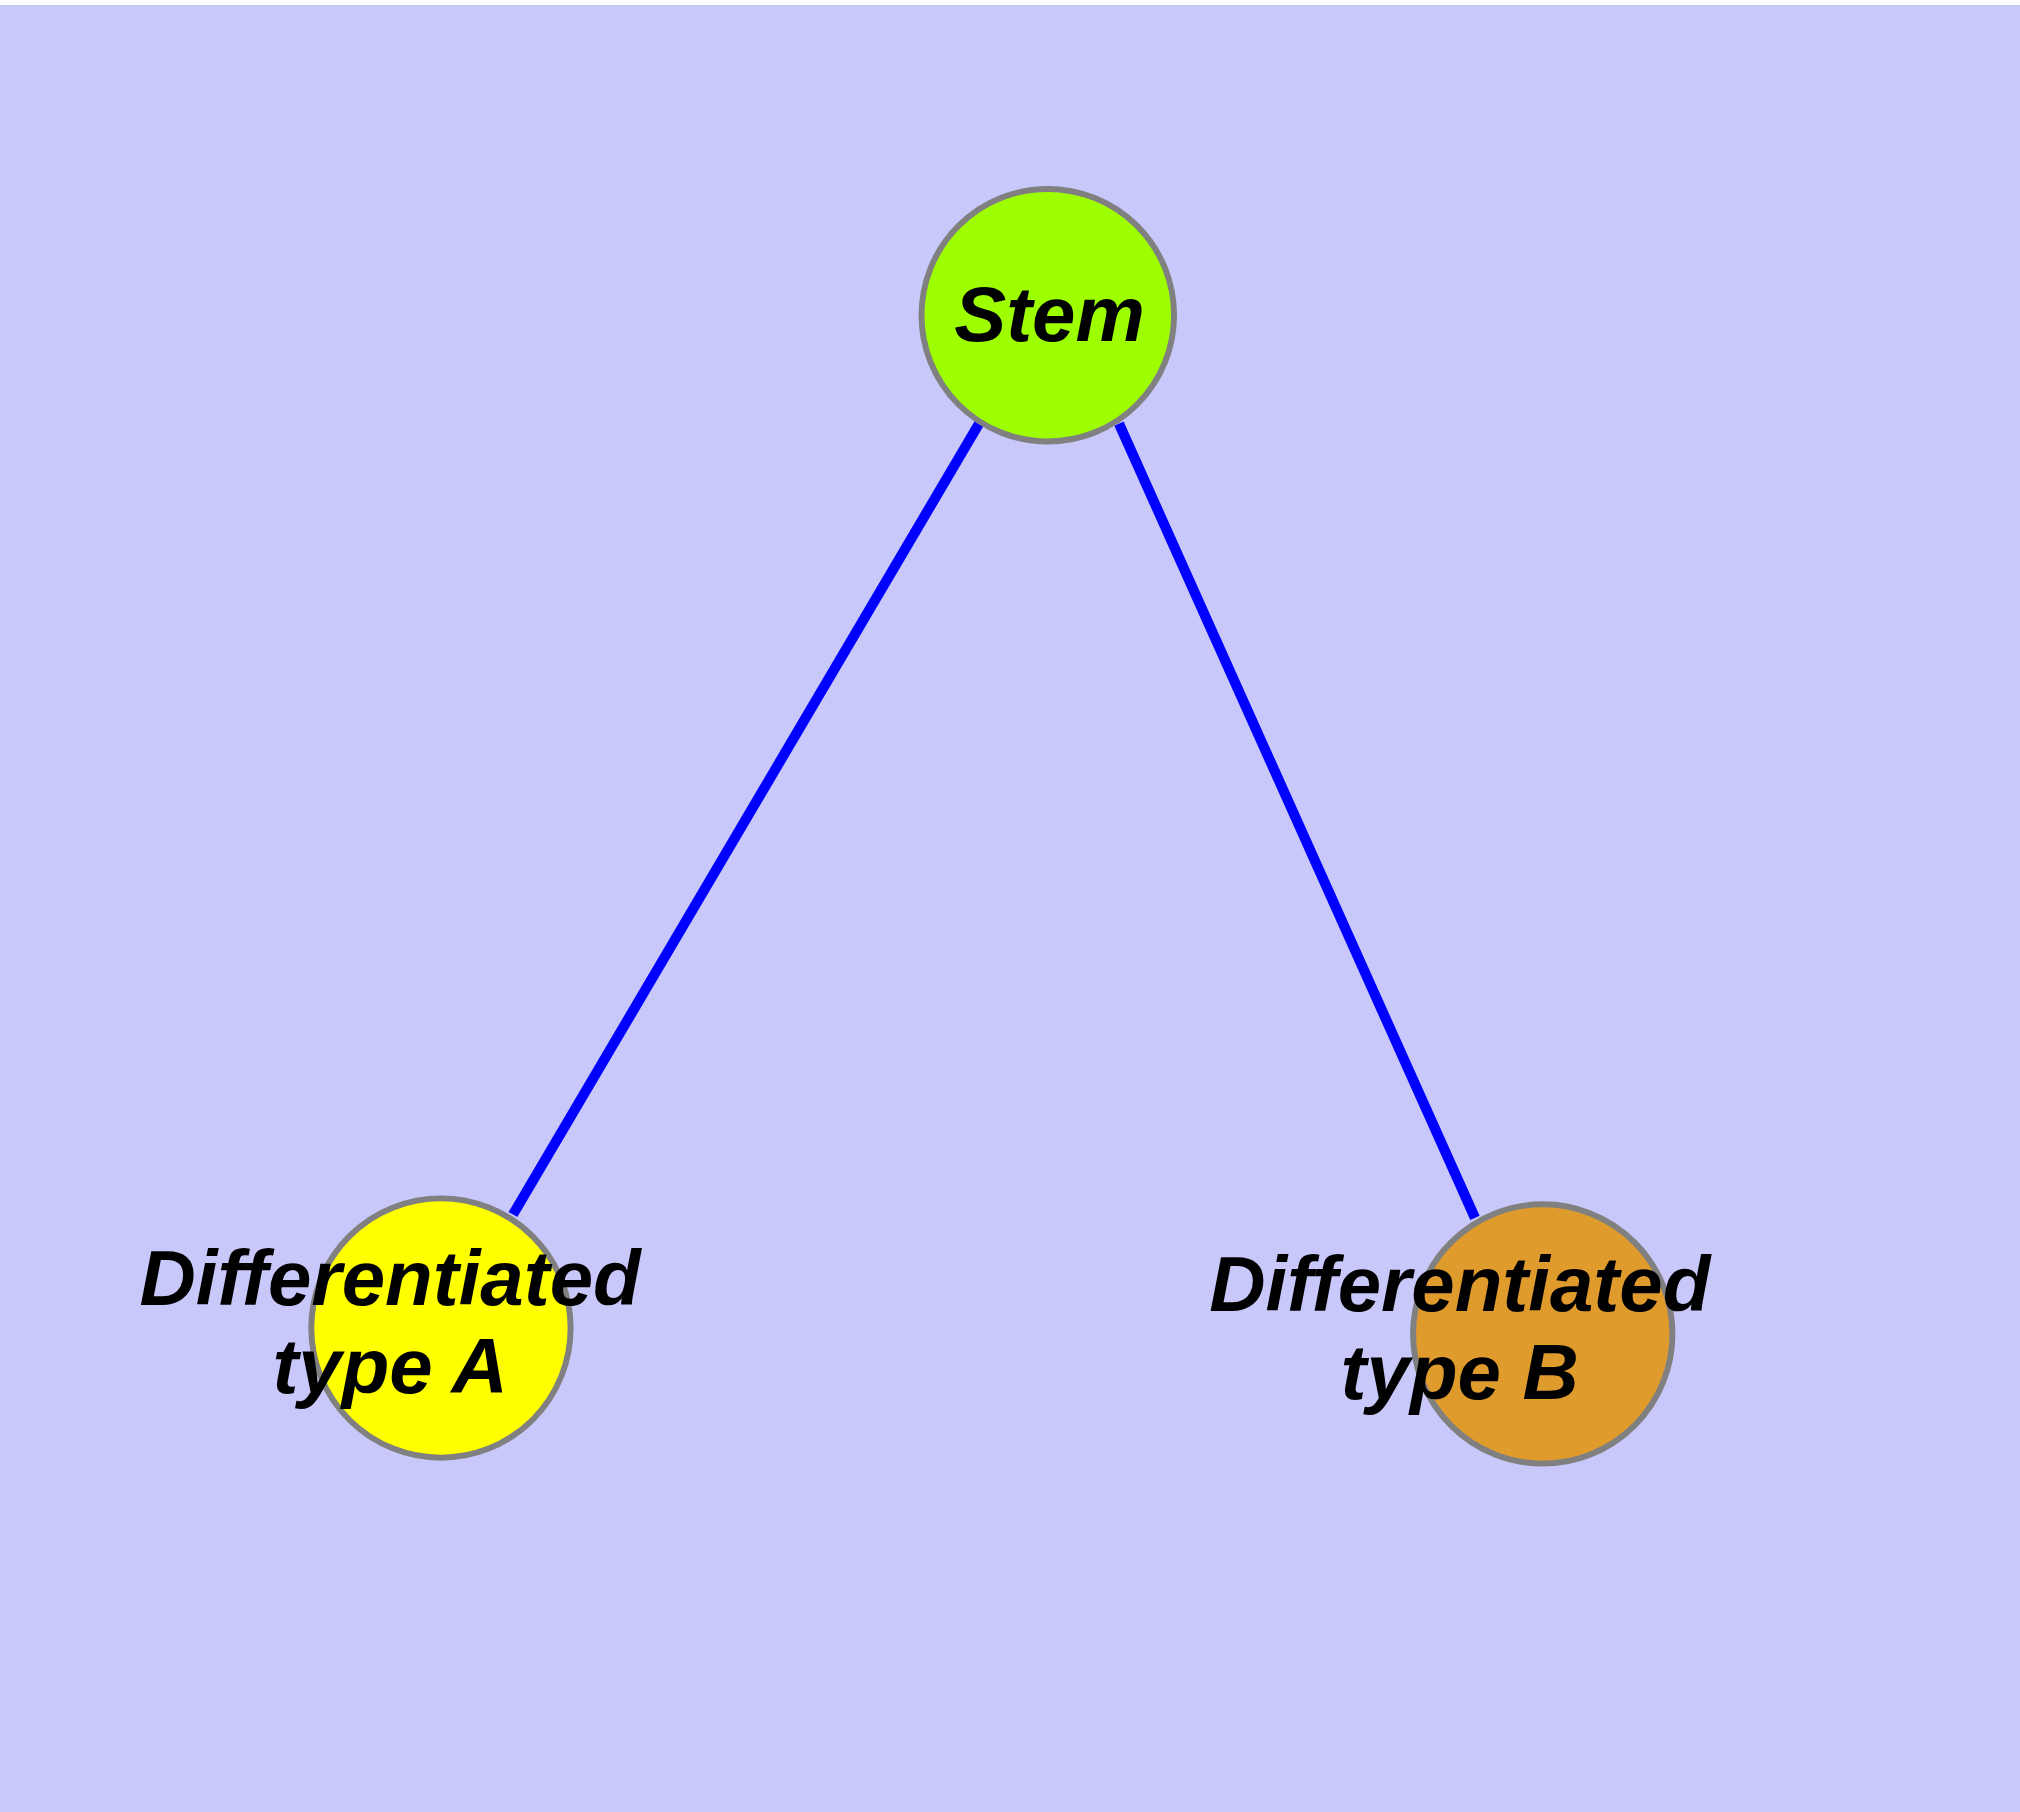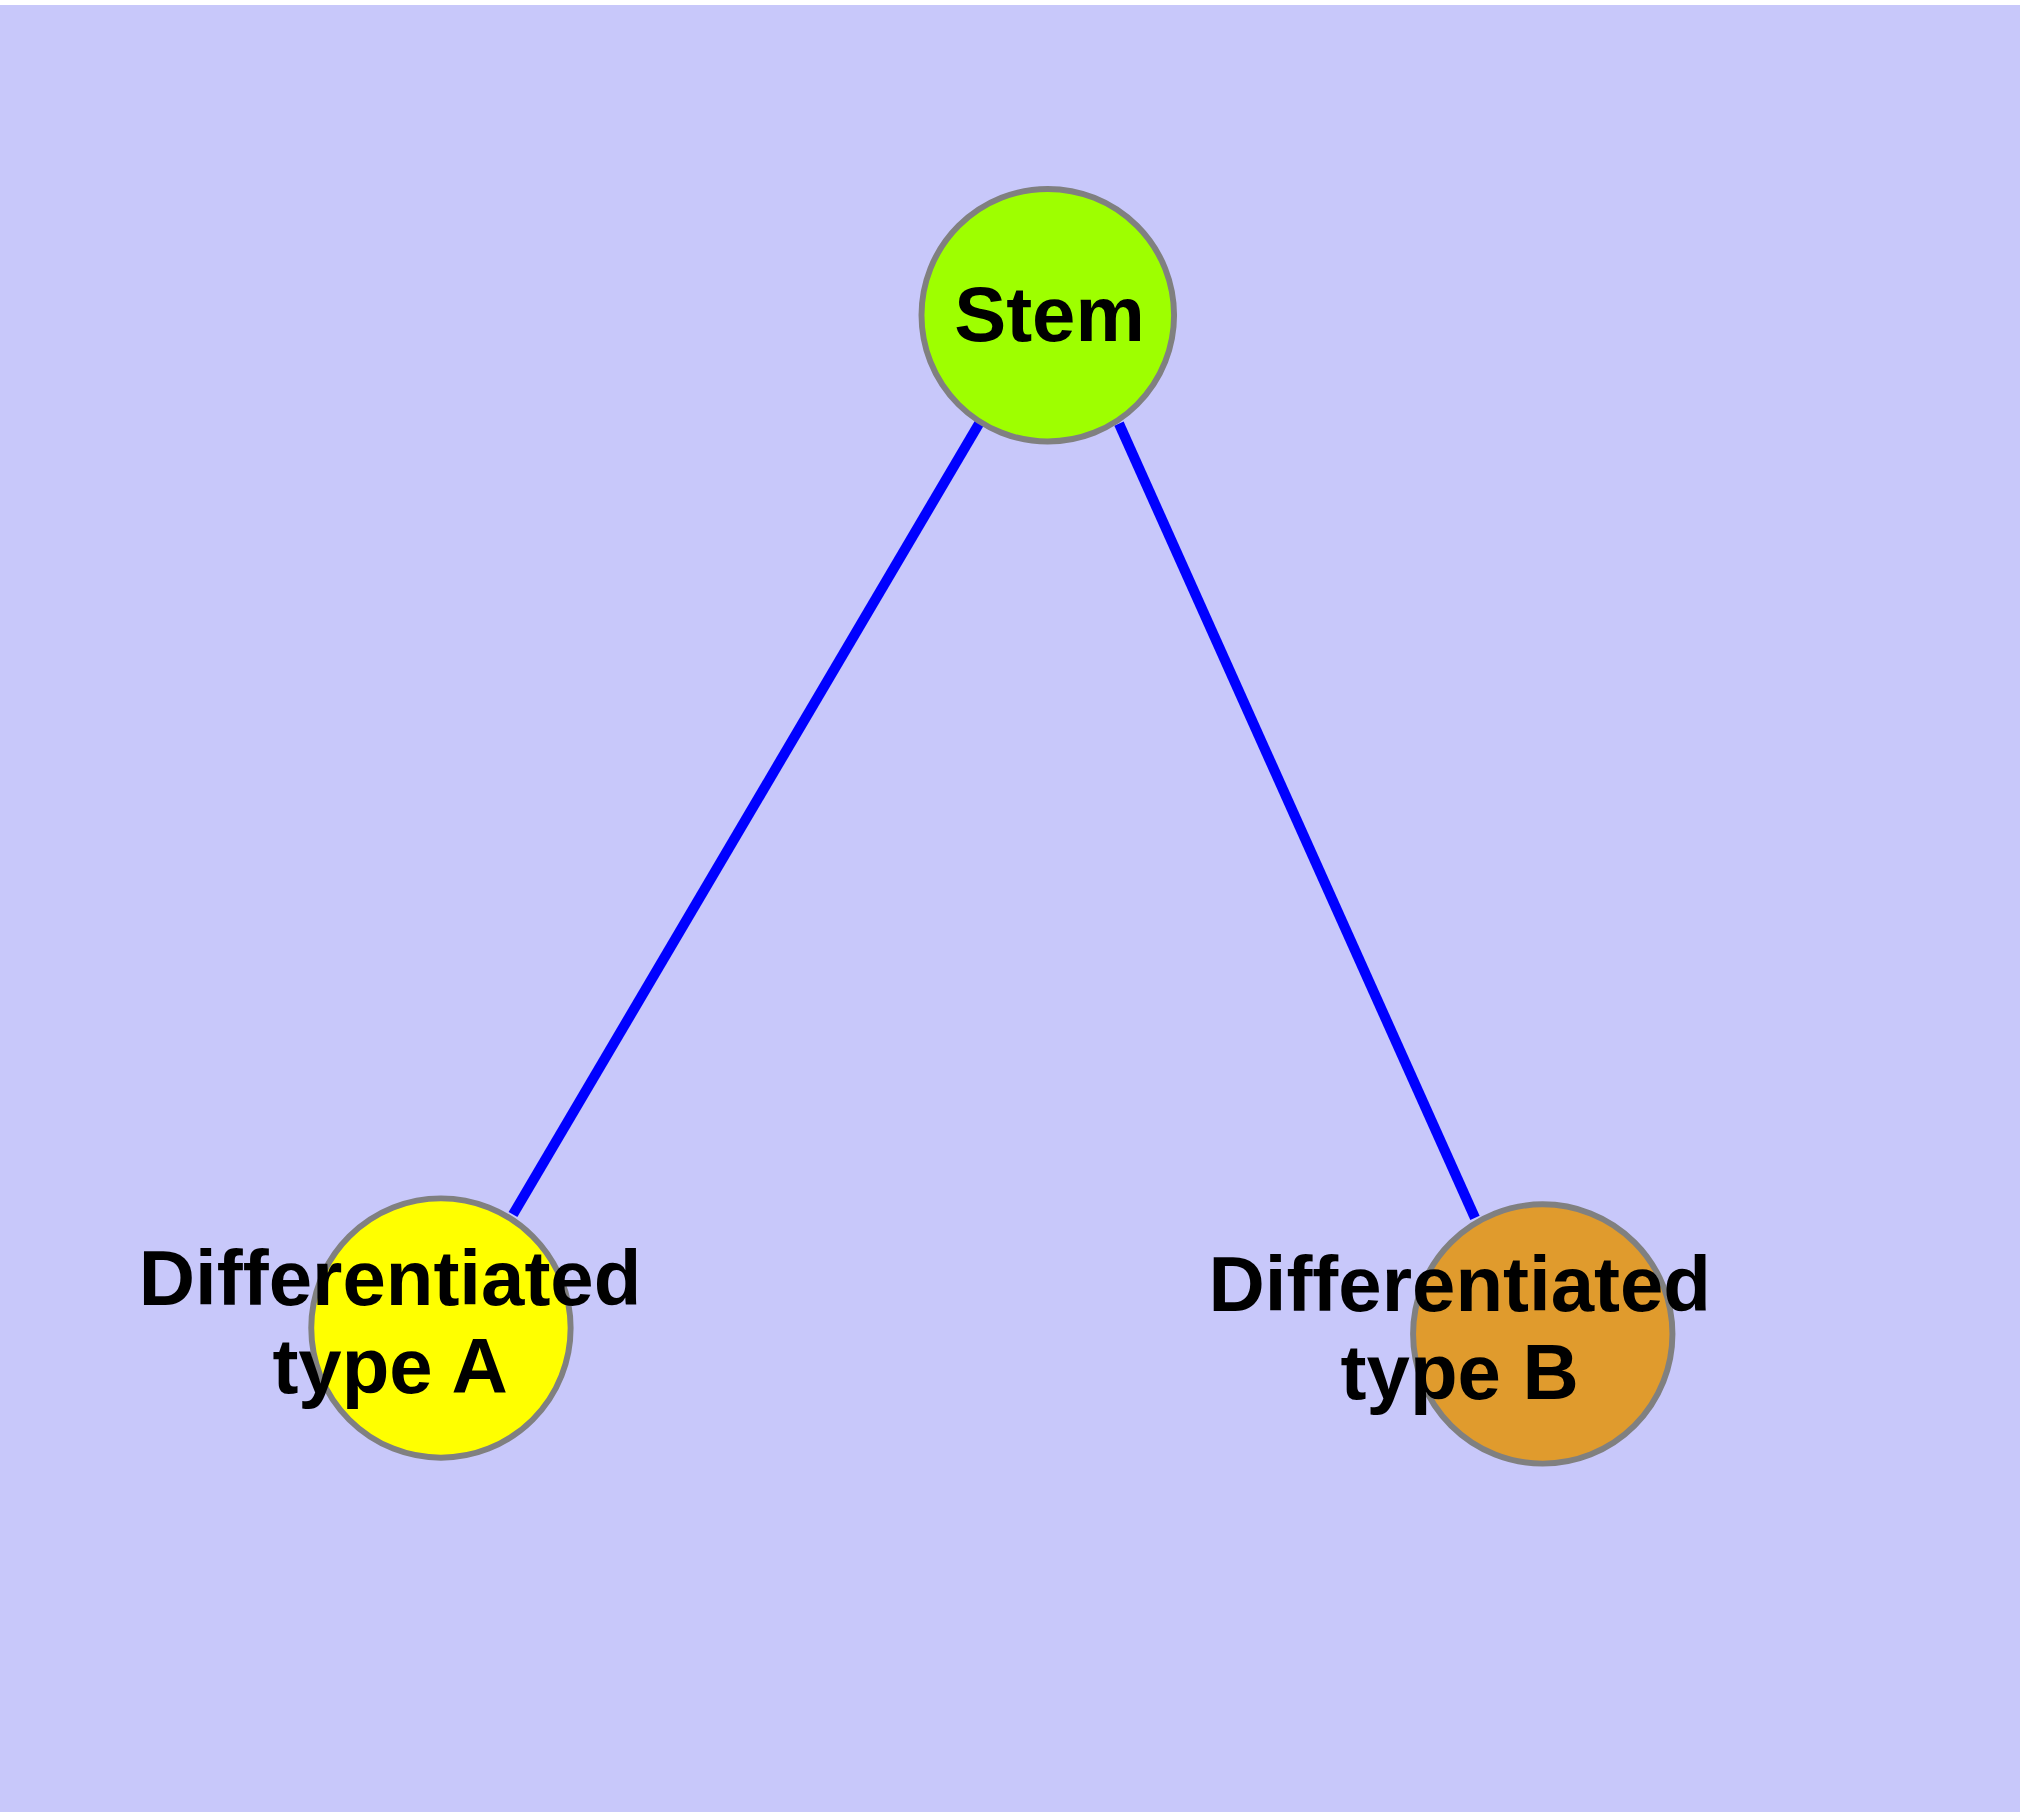--- a/index.html
+++ b/index.html
@@ -40,21 +40,21 @@
     dominant-baseline: middle;
   }
   .edge-line {
     stroke-linecap: butt;
   }
 </style>
 </head>
 <body>
 
 <div id="canvas">
-  <div id="plot-area" style="background: rgb(200, 200, 250);">
+  <div id="plot-area" style="background: rgb(200, 200, 250); font-style: italic;">
     <svg id="graph-svg" viewBox="0 0 2384 2132" xmlns="http://www.w3.org/2000/svg">
 
       <g>
         <line class="edge-line" x1="1156" y1="492" x2="605" y2="1427" stroke="#0000ff" stroke-width="12"></line>
         <line class="edge-line" x1="1320" y1="494" x2="1740" y2="1431" stroke="#0000ff" stroke-width="12"></line>
       </g>
 
       <g>
 
         <g>

